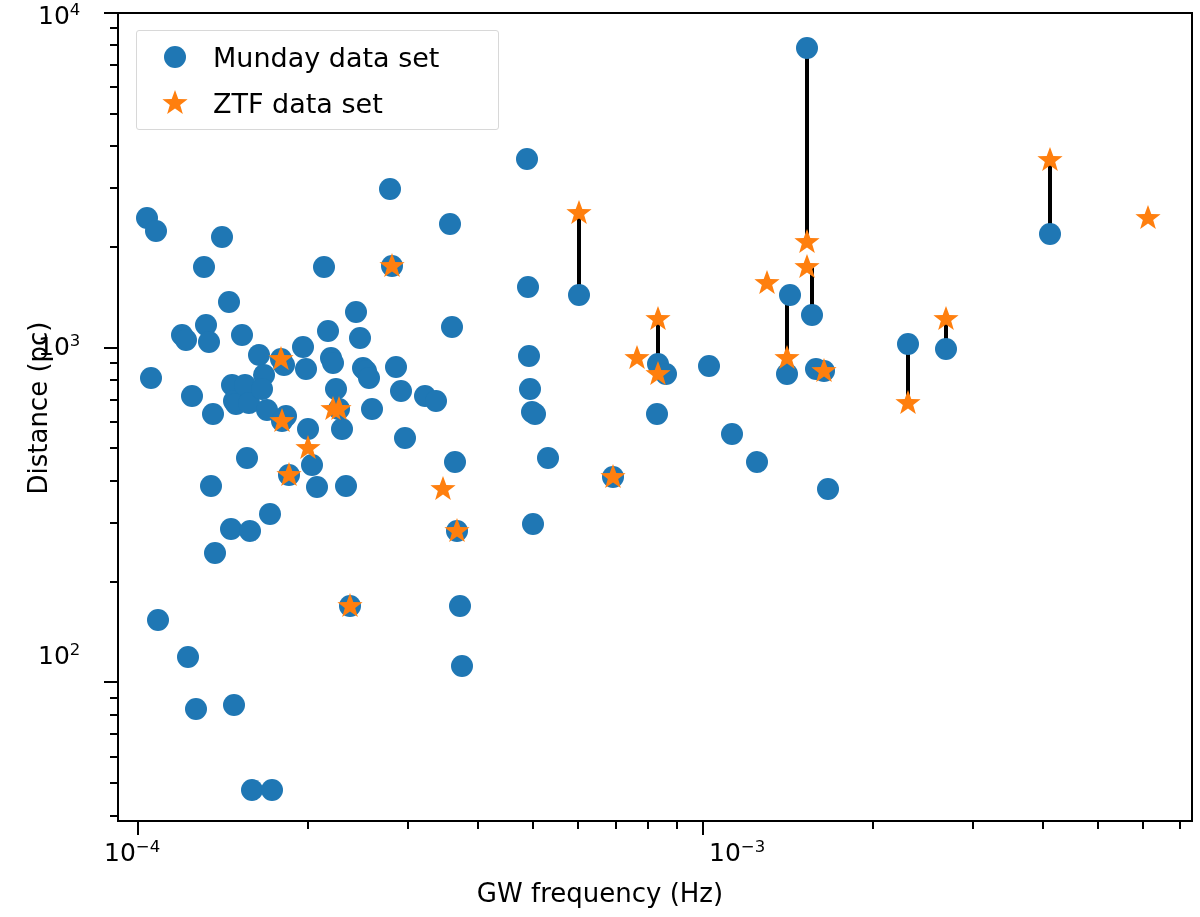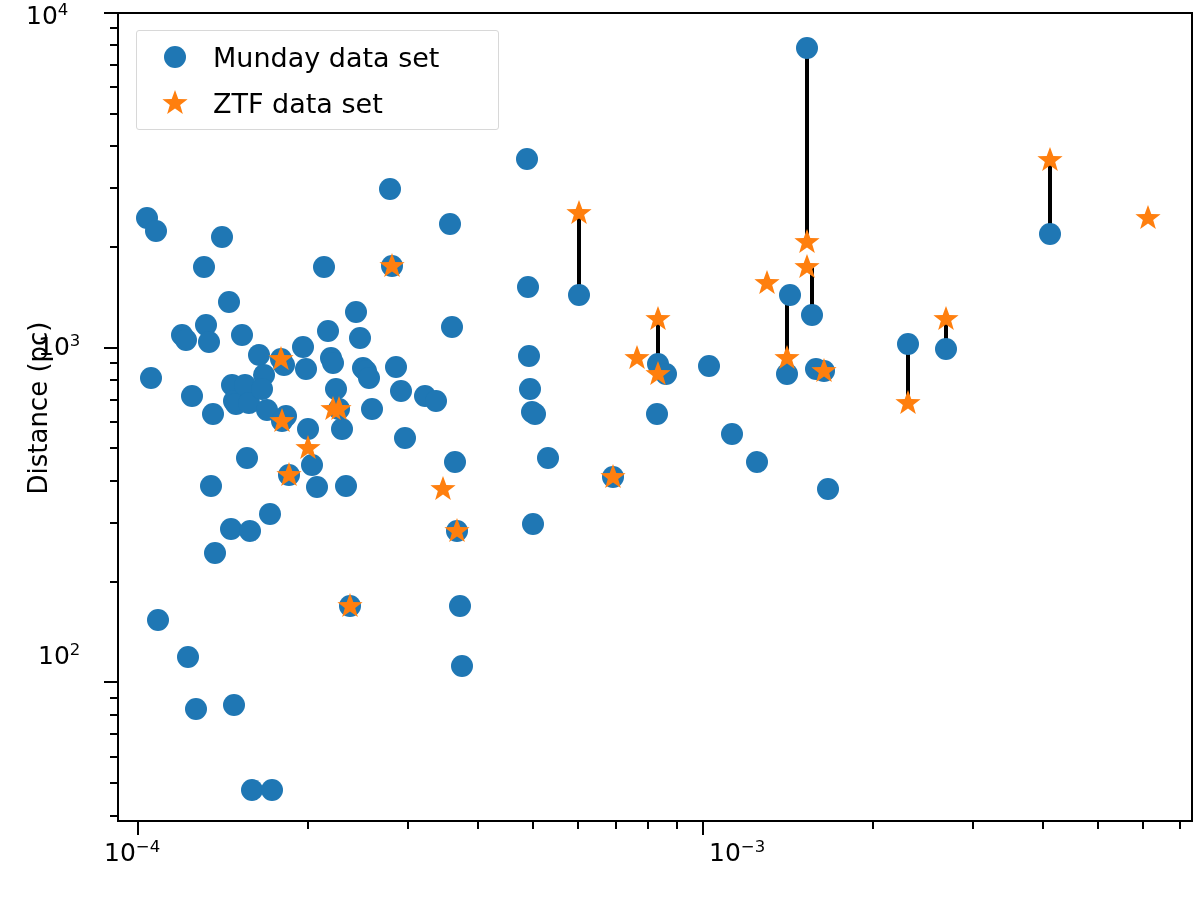--- a/index.html
+++ b/index.html
@@ -422,24 +422,25 @@
       <div class="tick-y" style="top: 186.997px; left: 110px; width: 7px;"></div>
       <div class="tick-y" style="top: 145.183px; left: 110px; width: 7px;"></div>
       <div class="tick-y" style="top: 112.749px; left: 110px; width: 7px;"></div>
       <div class="tick-y" style="top: 86.2485px; left: 110px; width: 7px;"></div>
       <div class="tick-y" style="top: 63.8427px; left: 110px; width: 7px;"></div>
       <div class="tick-y" style="top: 44.4339px; left: 110px; width: 7px;"></div>
       <div class="tick-y" style="top: 27.3142px; left: 110px; width: 7px;"></div>
       <div class="tick-y" style="top: 12px; left: 104px; width: 13px;"></div>
     </div>
 
-  <div class="axis-tick-label" style="left:26px; top:1px;">10<sup>4</sup></div>
+  <div class="axis-tick-label" style="left:38px; top:1px;">10<sup>4</sup></div>
   <div class="axis-tick-label" style="left:38px; top:332px;">10<sup>3</sup></div>
   <div class="axis-tick-label" style="left:38px; top:641px;">10<sup>2</sup></div>
 
   <div class="axis-tick-label" style="left:104px; top:838px;">10<sup>−4</sup></div>
   <div class="axis-tick-label" style="left:709px; top:838px;">10<sup>−3</sup></div>
 
+  <div id="xlabel">GW frequency (Hz)</div>
   <div id="ylabel-wrap">
     <span id="ylabel">Distance (pc)</span>
   </div>
 
 </div>
 
 </body></html>

